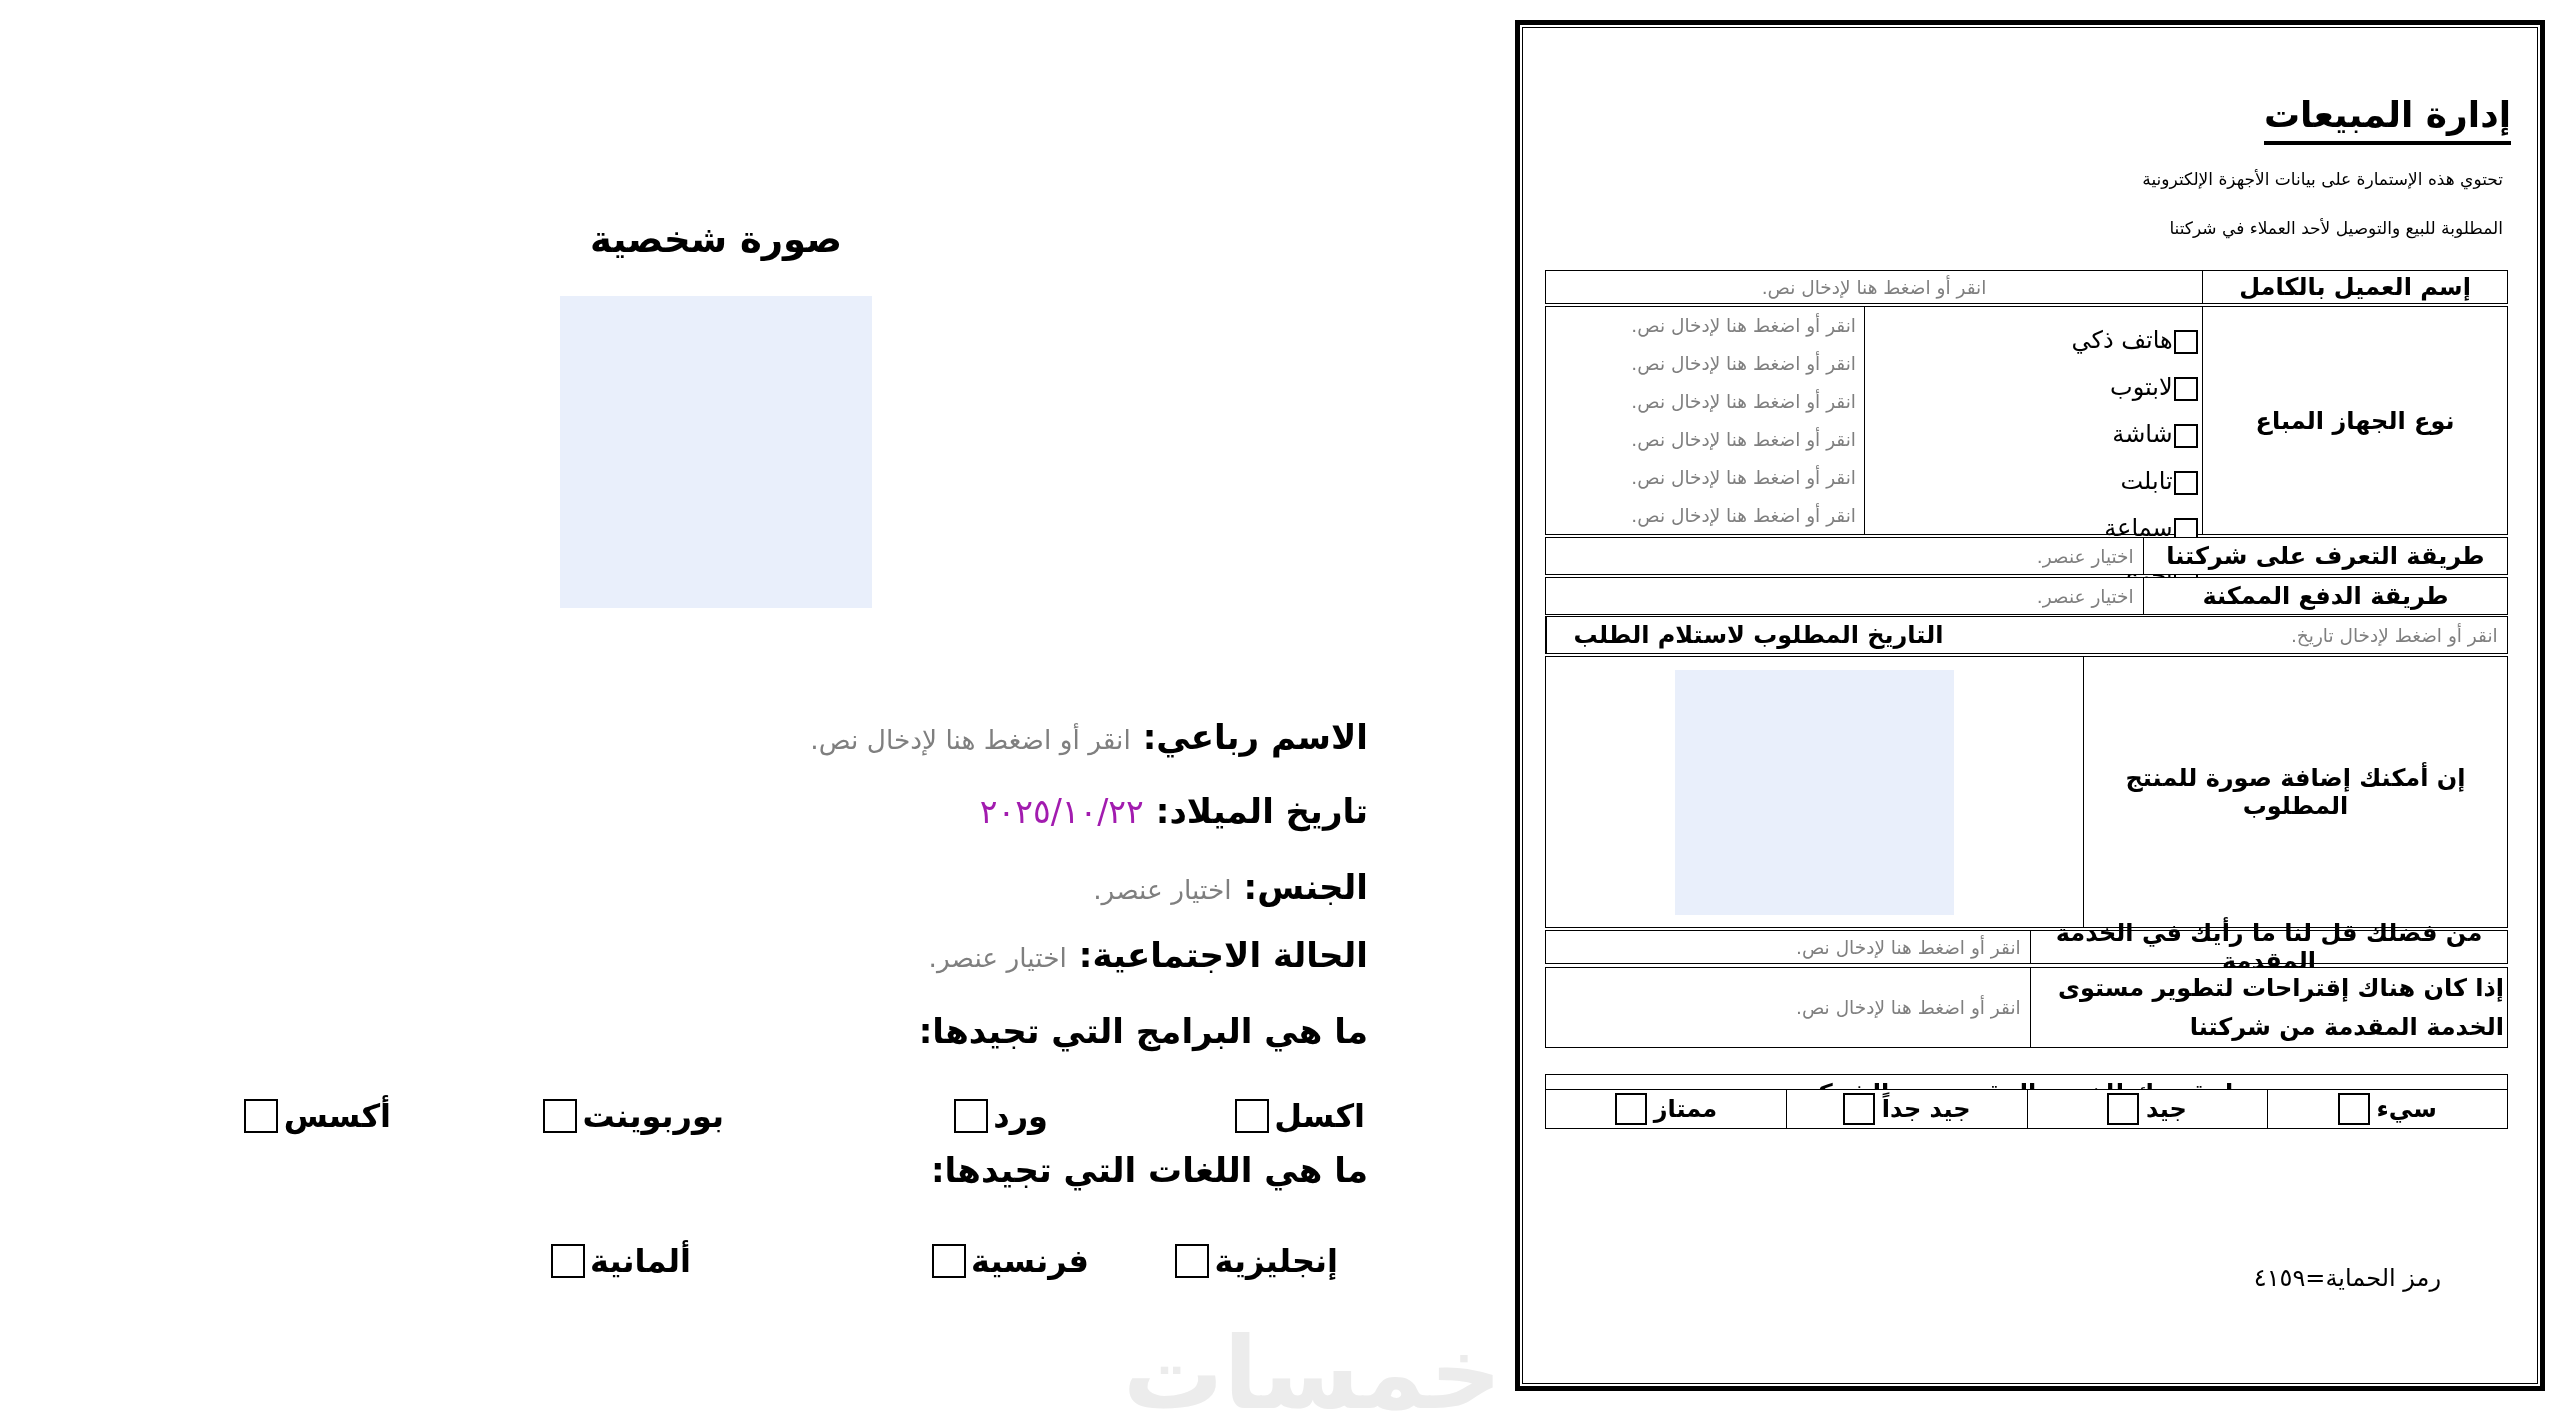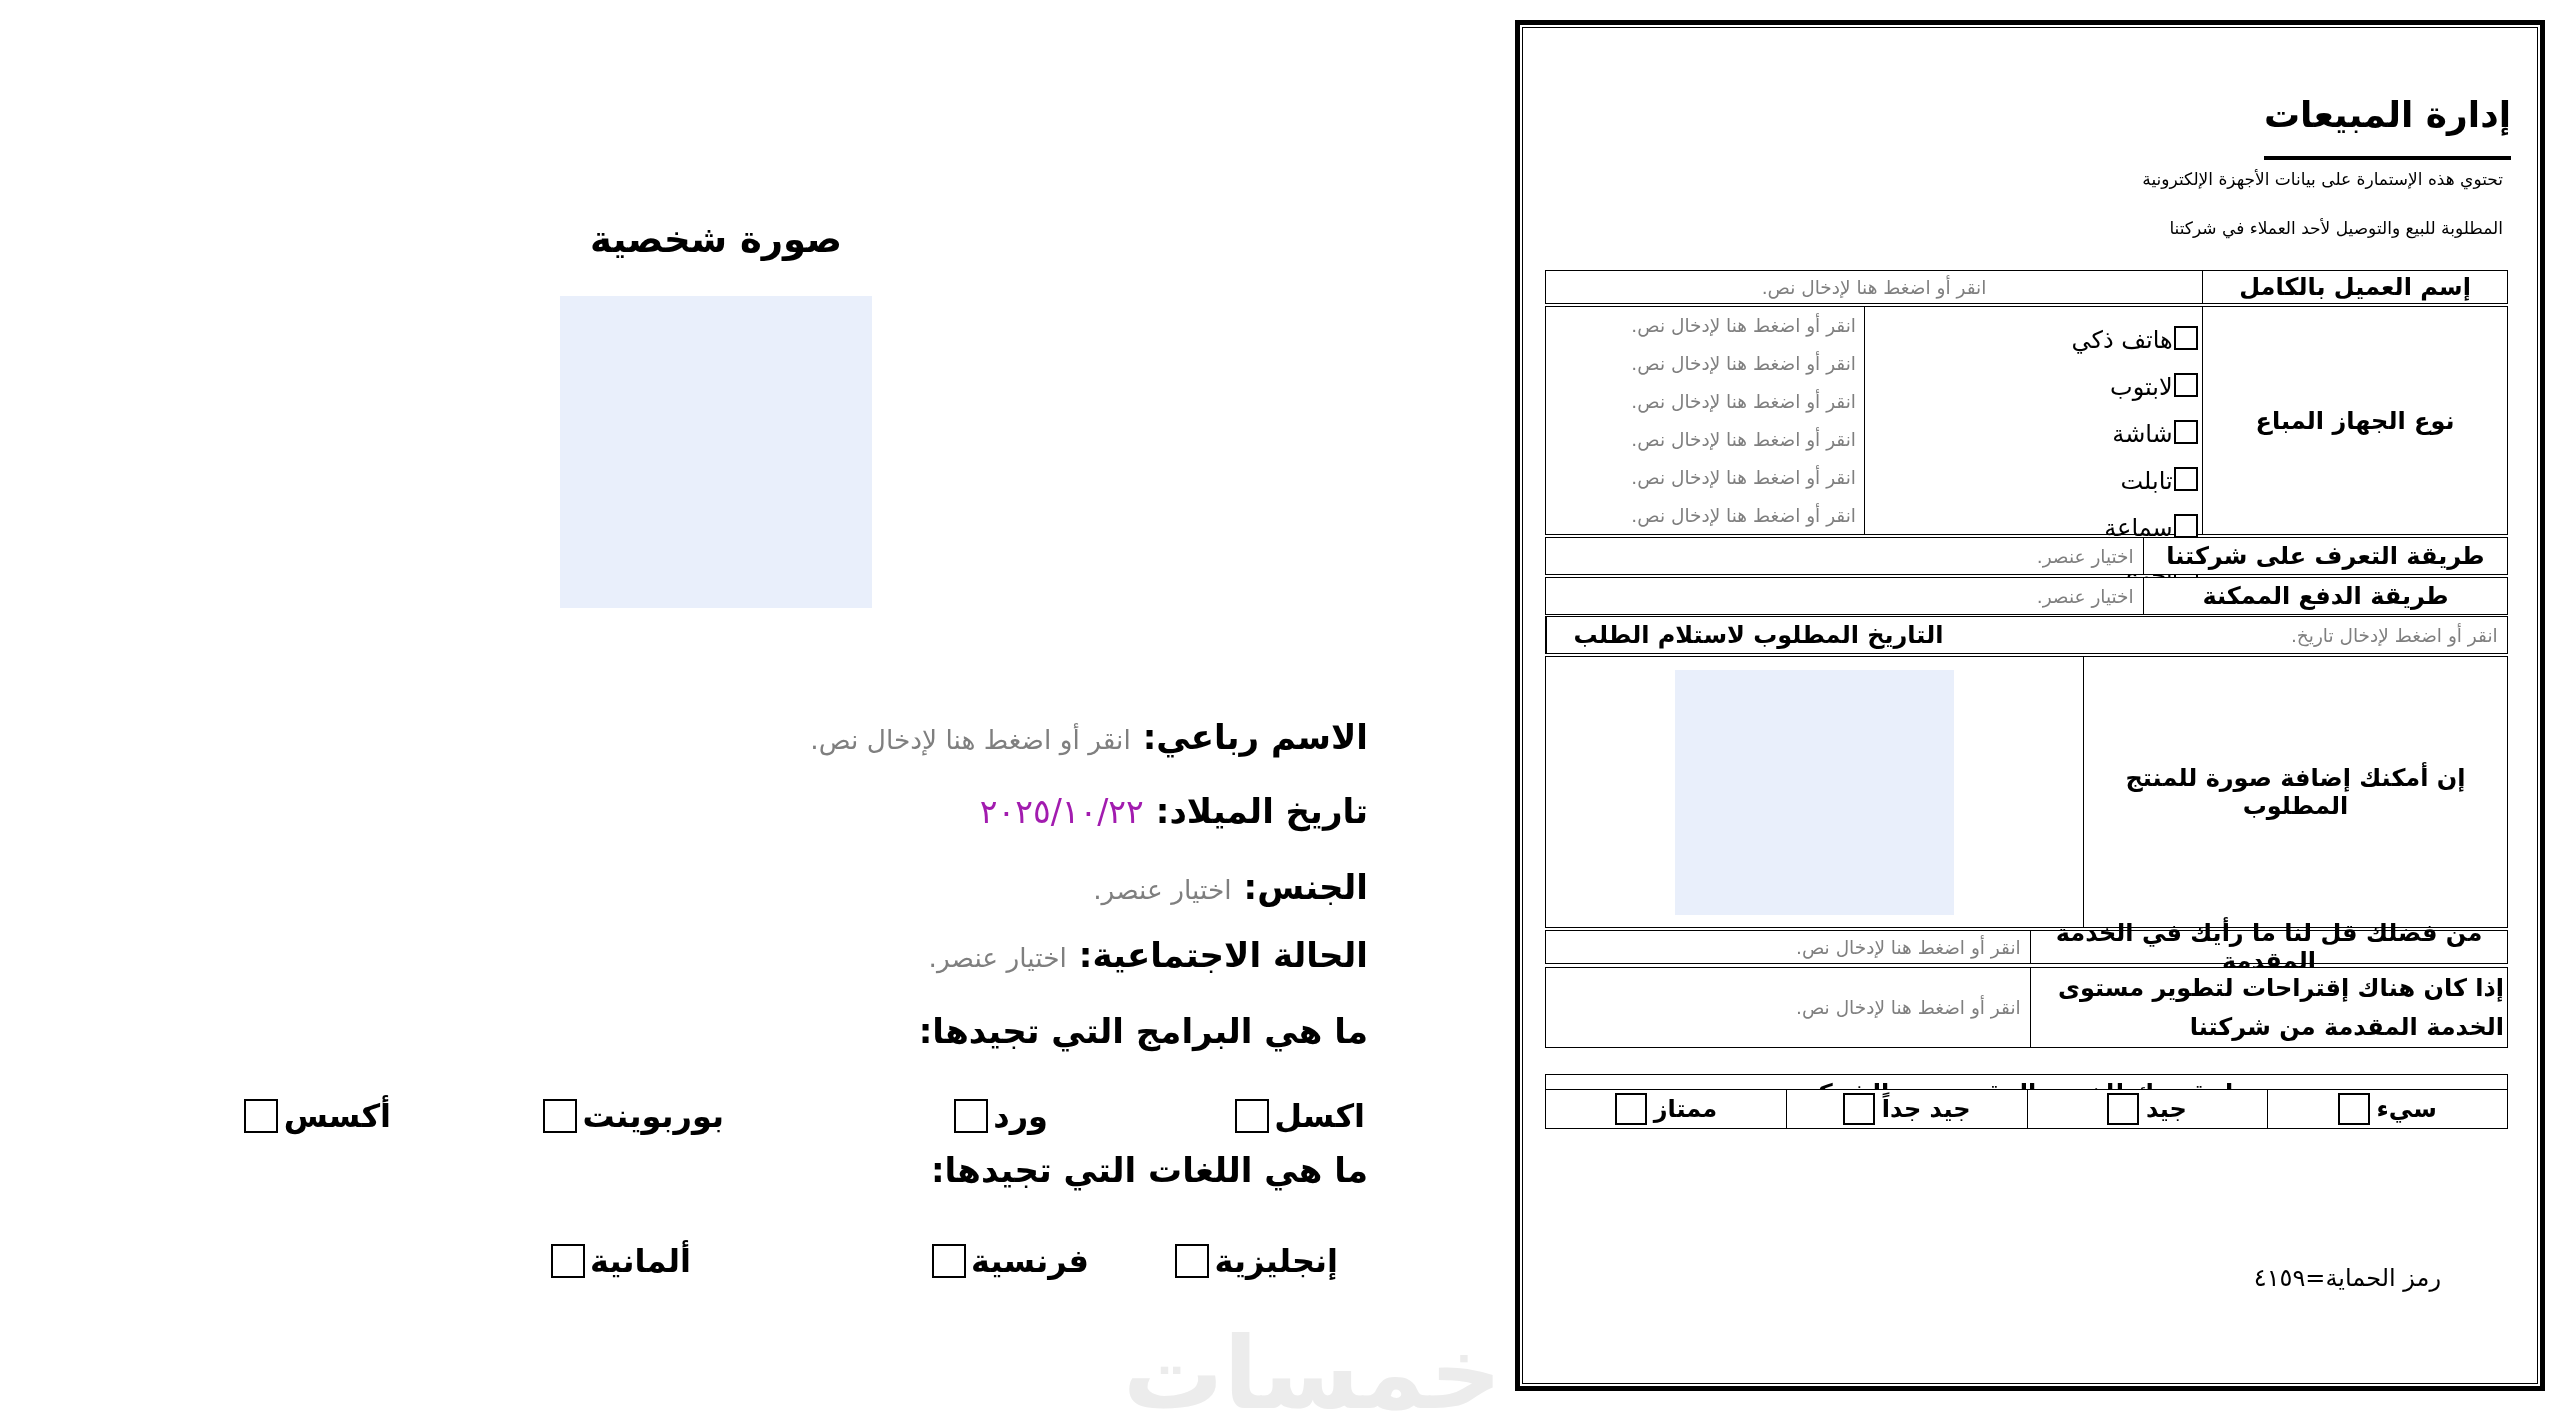--- a/index.html
+++ b/index.html
@@ -28,35 +28,35 @@
   .box{display:inline-block;width:34px;height:34px;border:2.6px solid #000;background:#fff;box-sizing:border-box;}
 
   .watermark{position:absolute;left:1123px;top:1315px;font-size:100px;font-weight:bold;
              color:var(--watermark_gray,#ececec);white-space:nowrap;}
 
   
   .doc{position:absolute;left:1515px;top:20px;width:1030px;height:1371px;
        border:5.3px solid #000;box-sizing:border-box;background:#fff;}
   .doc-liner{position:absolute;top:2px;left:2px;right:2px;bottom:2px;border:1.3px solid #000;pointer-events:none;}
   .doc-title{position:absolute;top:69px;right:29px;font-size:36px;font-weight:bold;
-             border-bottom:4px solid #000;padding-bottom:21px;white-space:nowrap;}
+             border-bottom:4px solid #000;padding-bottom:6px;white-space:nowrap;}
   .doc-desc{position:absolute;right:37px;font-size:17px;white-space:nowrap;}
 
   .trow{position:absolute;left:25px;width:963px;border:1.3px solid #000;box-sizing:border-box;
         display:flex;direction:rtl;background:#fff;}
   .cell{box-sizing:border-box;}
   .cell-label{display:flex;align-items:center;justify-content:center;text-align:center;
               font-size:24px;font-weight:bold;border-left:1.3px solid #000;padding:0 6.6px;}
   .cell-input{flex:1;display:flex;align-items:center;color:var(--placeholder_text_gray,#7f7f7f);font-size:18.5px;}
   .cell-input.center{justify-content:center;}
   .cell-input.right{justify-content:flex-start;padding-right:9.3px;} 
 
   .col-devices{width:338px;border-left:1.3px solid #000;display:flex;flex-direction:column;
                justify-content:space-around;padding-right:4px;}
-  .dev-line{display:flex;align-items:flex-start;justify-content:flex-start;margin-top:19px;}
+  .dev-line{display:flex;align-items:flex-end;justify-content:flex-start;margin-top:19px;}
   .box-sm{width:24px;height:24px;border:2px solid #000;}
   .dlbl{font-size:24px;margin-right:1.3px;}
   .col-dev-input{flex:1;display:flex;flex-direction:column;justify-content:space-around;}
   .di-line{text-align:right;padding-right:8px;color:var(--placeholder_text_gray,#7f7f7f);font-size:18.5px;}
 
   .img-cell{flex:1;display:flex;align-items:center;justify-content:center;}
   .product-box{width:279px;height:245px;background:var(--placeholder_blue,#e9effb);}
 
   .full-cell{flex:1;display:flex;align-items:center;justify-content:center;
              font-size:24px;font-weight:bold;text-align:center;}

